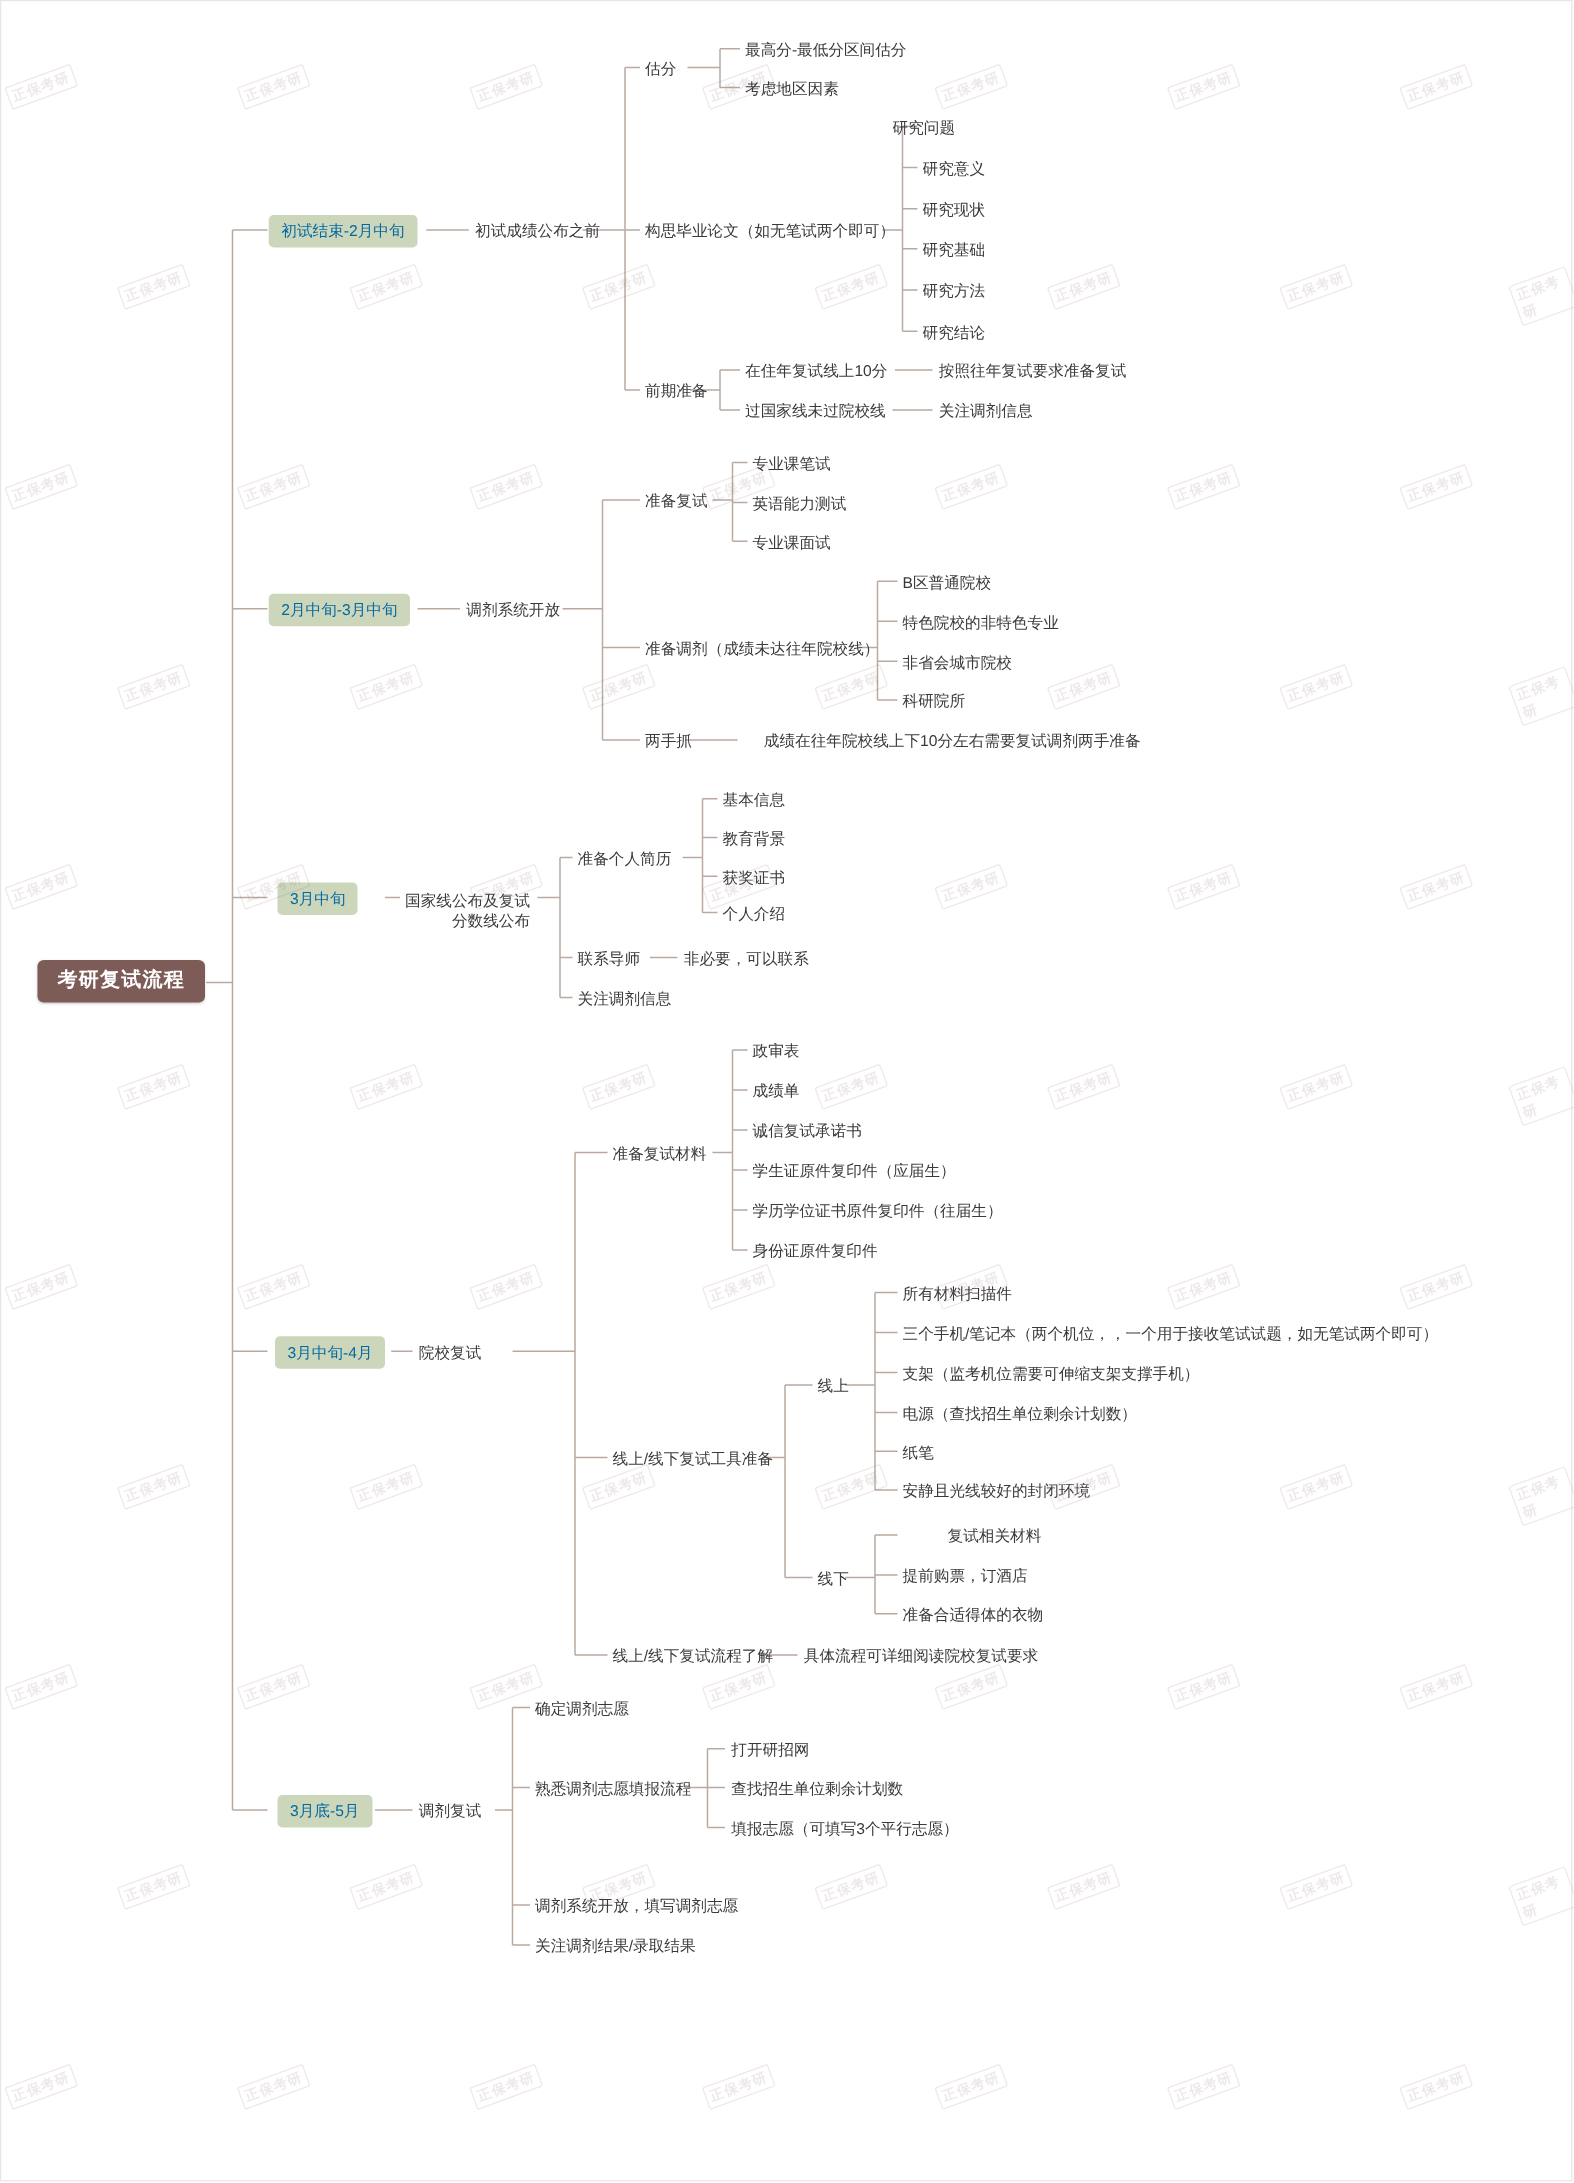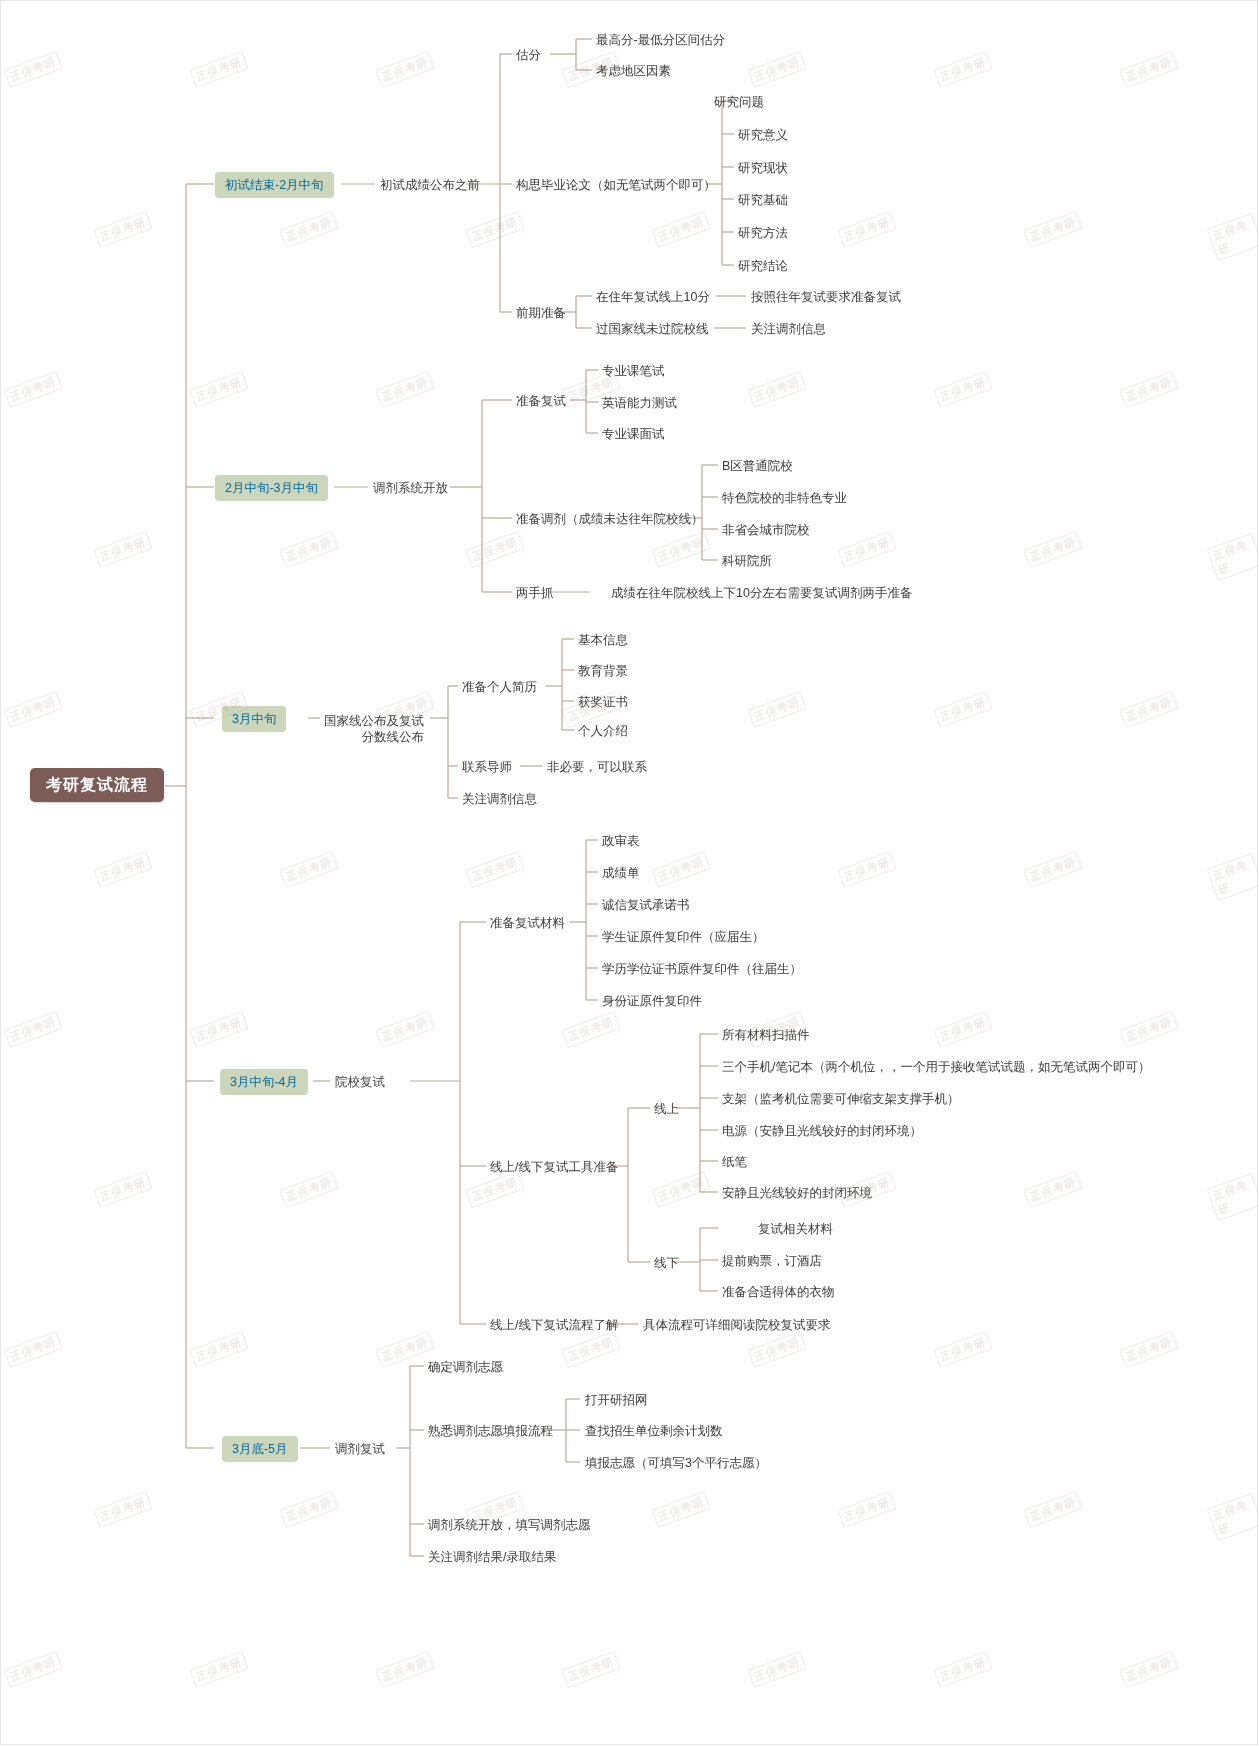--- a/index.html
+++ b/index.html
@@ -255,21 +255,21 @@
   <div class="node leaf" style="left:600px;top:864px;">成绩单</div>
   <div class="node leaf" style="left:600px;top:896px;">诚信复试承诺书</div>
   <div class="node leaf" style="left:600px;top:928px;">学生证原件复印件（应届生）</div>
   <div class="node leaf" style="left:600px;top:960px;">学历学位证书原件复印件（往届生）</div>
   <div class="node leaf" style="left:600px;top:992px;">身份证原件复印件</div>
   <div class="node leaf" style="left:488px;top:1158px;">线上/线下复试工具准备</div>
   <div class="node leaf" style="left:652px;top:1100px;">线上</div>
   <div class="node leaf" style="left:720px;top:1026px;">所有材料扫描件</div>
   <div class="node leaf" style="left:720px;top:1058px;">三个手机/笔记本（两个机位，，一个用于接收笔试试题，如无笔试两个即可）</div>
   <div class="node leaf" style="left:720px;top:1090px;">支架（监考机位需要可伸缩支架支撑手机）</div>
-  <div class="node leaf" style="left:720px;top:1122px;">电源（安静且光线较好的封闭环境）</div>
+  <div class="node leaf" style="left:720px;top:1122px;">电源（查找招生单位剩余计划数）</div>
   <div class="node leaf" style="left:720px;top:1153px;">纸笔</div>
   <div class="node leaf" style="left:720px;top:1184px;">安静且光线较好的封闭环境</div>
   <div class="node leaf" style="left:652px;top:1254px;">线下</div>
   <div class="node leaf" style="left:720px;top:1220px;margin-left:36px;">复试相关材料</div>
   <div class="node leaf" style="left:720px;top:1252px;">提前购票，订酒店</div>
   <div class="node leaf" style="left:720px;top:1283px;">准备合适得体的衣物</div>
   <div class="node leaf" style="left:488px;top:1316px;">线上/线下复试流程了解</div>
   <div class="node leaf" style="left:641px;top:1316px;">具体流程可详细阅读院校复试要求</div>
 
   <div class="node lvl1" style="left:222px;top:1436px;">3月底-5月</div>

